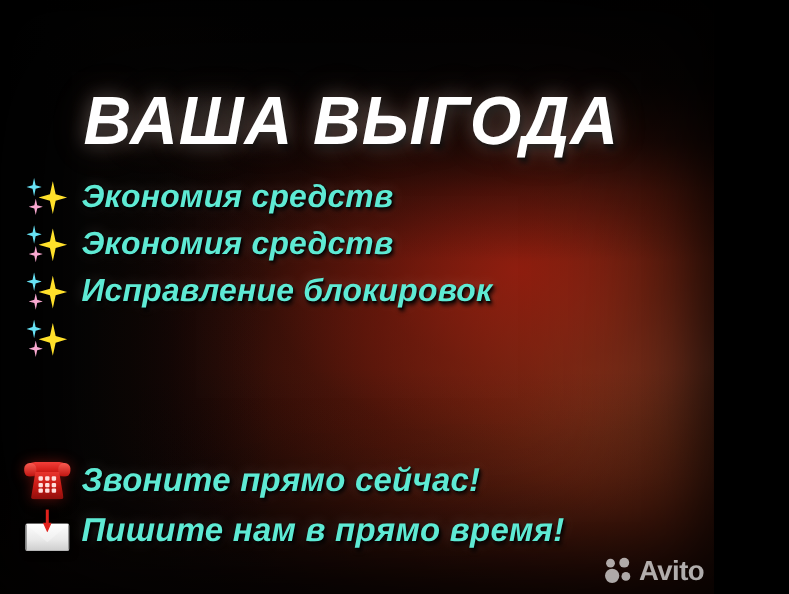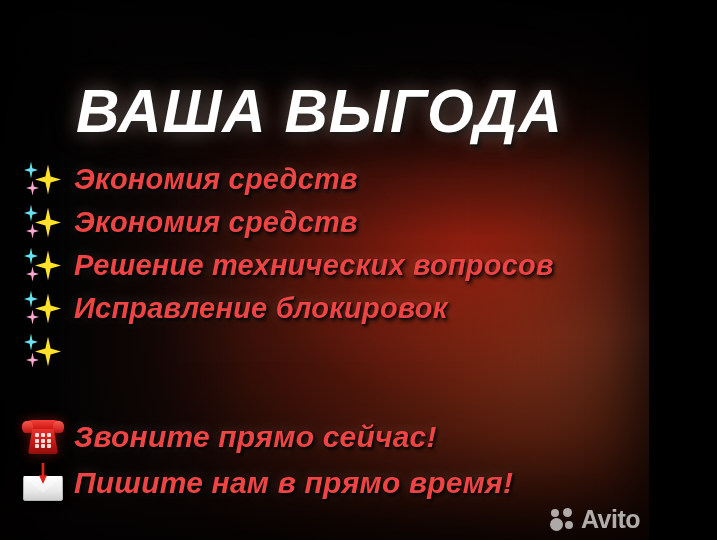--- a/index.html
+++ b/index.html
@@ -153,21 +153,21 @@
     display: flex;
     align-items: center;
     justify-content: center;
     position: relative;
   }
 
   .row-text {
     font-size: 29px;
     font-weight: 900;
     font-style: italic;
-    color: #ef4444;
+    color: #5eead4;
     white-space: nowrap;
     letter-spacing: 0.2px;
     text-shadow:
         2px 3px 4px rgba(0, 0, 0, 0.9),
         1px 1px 2px rgba(0, 0, 0, 0.85),
         0 0 14px rgba(255, 240, 235, 0.18);
   }
 
   .contact-row .row-text {
     font-size: 30px;
@@ -306,21 +306,20 @@
     clip-path: polygon(33% 0%, 67% 0%, 67% 58%, 100% 58%, 50% 100%, 0% 58%, 33% 58%);
     filter: drop-shadow(0 0 4px rgba(230, 30, 25, 0.5));
   }
 
   
   .avito-watermark {
     position: absolute;
     right: 9px;
     bottom: 8px;
     display: flex;
-    align-items: center;
     gap: 8px;
     z-index: 8;
     opacity: 0.82;
   }
   .avito-dots {
     position: relative;
     width: 23px;
     height: 23px;
     flex: 0 0 23px;
   }
@@ -375,30 +374,20 @@
         <span class="bullet-icon">
           <span class="sparkles">
             <span class="spark spark-cyan"></span>
             <span class="spark spark-pink"></span>
             <span class="spark spark-big"></span>
           </span>
         </span>
         <span class="row-text">Экономия средств</span>
       </div>
 
-      <div class="benefit-row">
-        <span class="bullet-icon">
-          <span class="sparkles">
-            <span class="spark spark-cyan"></span>
-            <span class="spark spark-pink"></span>
-            <span class="spark spark-big"></span>
-          </span>
-        </span>
-        <span class="row-text">Решение технических вопросов</span>
-      </div>
 
       <div class="benefit-row">
         <span class="bullet-icon">
           <span class="sparkles">
             <span class="spark spark-cyan"></span>
             <span class="spark spark-pink"></span>
             <span class="spark spark-big"></span>
           </span>
         </span>
         <span class="row-text">Исправление блокировок</span>

